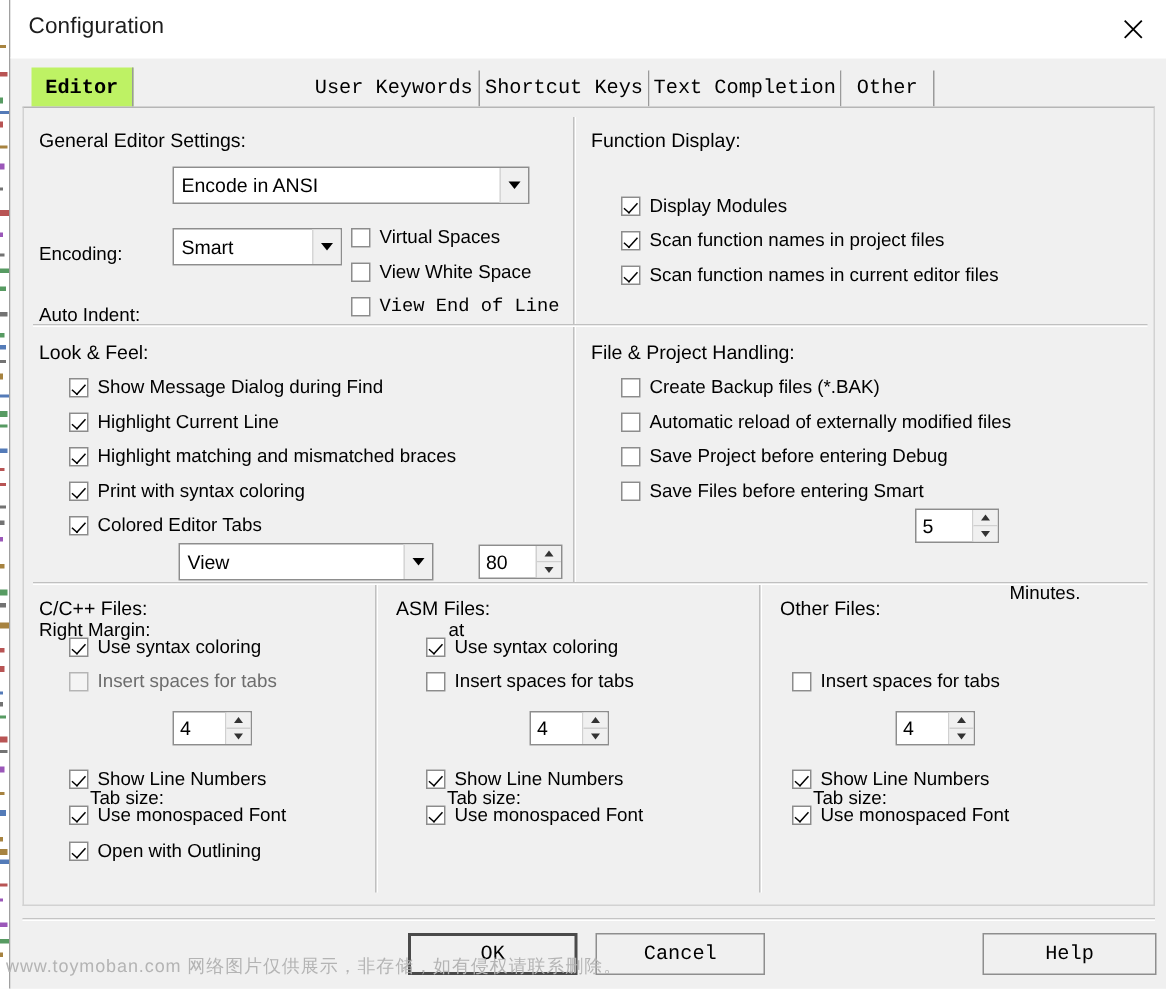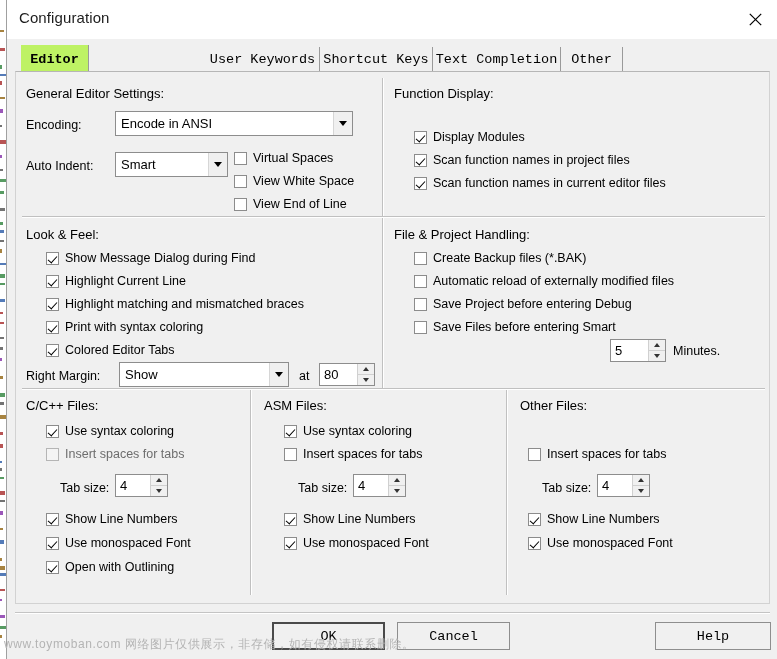--- a/index.html
+++ b/index.html
@@ -125,21 +125,21 @@
   .cbox.checked:after {
     content: "";
     position: absolute; left: 3px; top: 1px;
     width: 4px; height: 8px;
     border: solid #000;
     border-width: 0 1.6px 1.6px 0;
     transform: rotate(42deg);
   }
 
   .lbl {
-    position: absolute; font-size: 12.5px; color: #000; white-space: nowrap;
+    position: absolute; font-size: 12.5px; color: #000; white-space: nowrap; margin-top: 44px;
   }
 
   
   .combo {
     position: absolute; height: 25px;
     background: #ffffff;
     border: 1px solid #8d8d8d;
     display: flex; align-items: center;
     cursor: default;
   }
@@ -324,21 +324,21 @@
       </div>
 
       <div class="cb-row" style="left:218px;top:79px;">
         <span class="cbox"></span>
         <span>Virtual Spaces</span>
       </div>
       <div class="cb-row" style="left:218px;top:102px;">
         <span class="cbox"></span>
         <span>View White Space</span>
       </div>
-      <div class="cb-row" style="left:218px;top:125px;">
+      <div class="cb-row" style="left:218px;top:125px;font-family:Liberation Mono, monospace;">
         <span class="cbox"></span>
         <span>View End of Line</span>
       </div>
 
       <div class="grplabel" style="left:378px;top:14px;">Function Display:</div>
 
       <div class="cb-row" style="left:398px;top:58px;">
         <span class="cbox checked"></span>
         <span>Display Modules</span>
       </div>
@@ -369,21 +369,21 @@
         <span class="cbox checked"></span>
         <span>Print with syntax coloring</span>
       </div>
       <div class="cb-row" style="left:30px;top:271px;">
         <span class="cbox checked"></span>
         <span>Colored Editor Tabs</span>
       </div>
 
       <div class="lbl" style="left:10px;top:297px;">Right Margin:</div>
       <div class="combo" style="left:103px;top:290px;width:170px;">
-        <div class="cval">Show</div>
+        <div class="cval">View</div>
         <div class="carrow">
             <i></i>
           </div>
       </div>
       <div class="lbl" style="left:283px;top:297px;">at</div>
       <div class="spin" style="left:303px;top:291px;width:56px;">
         <div class="sval">80</div>
         <div class="sbtns">
           <div class="sb up">
               <i></i>

